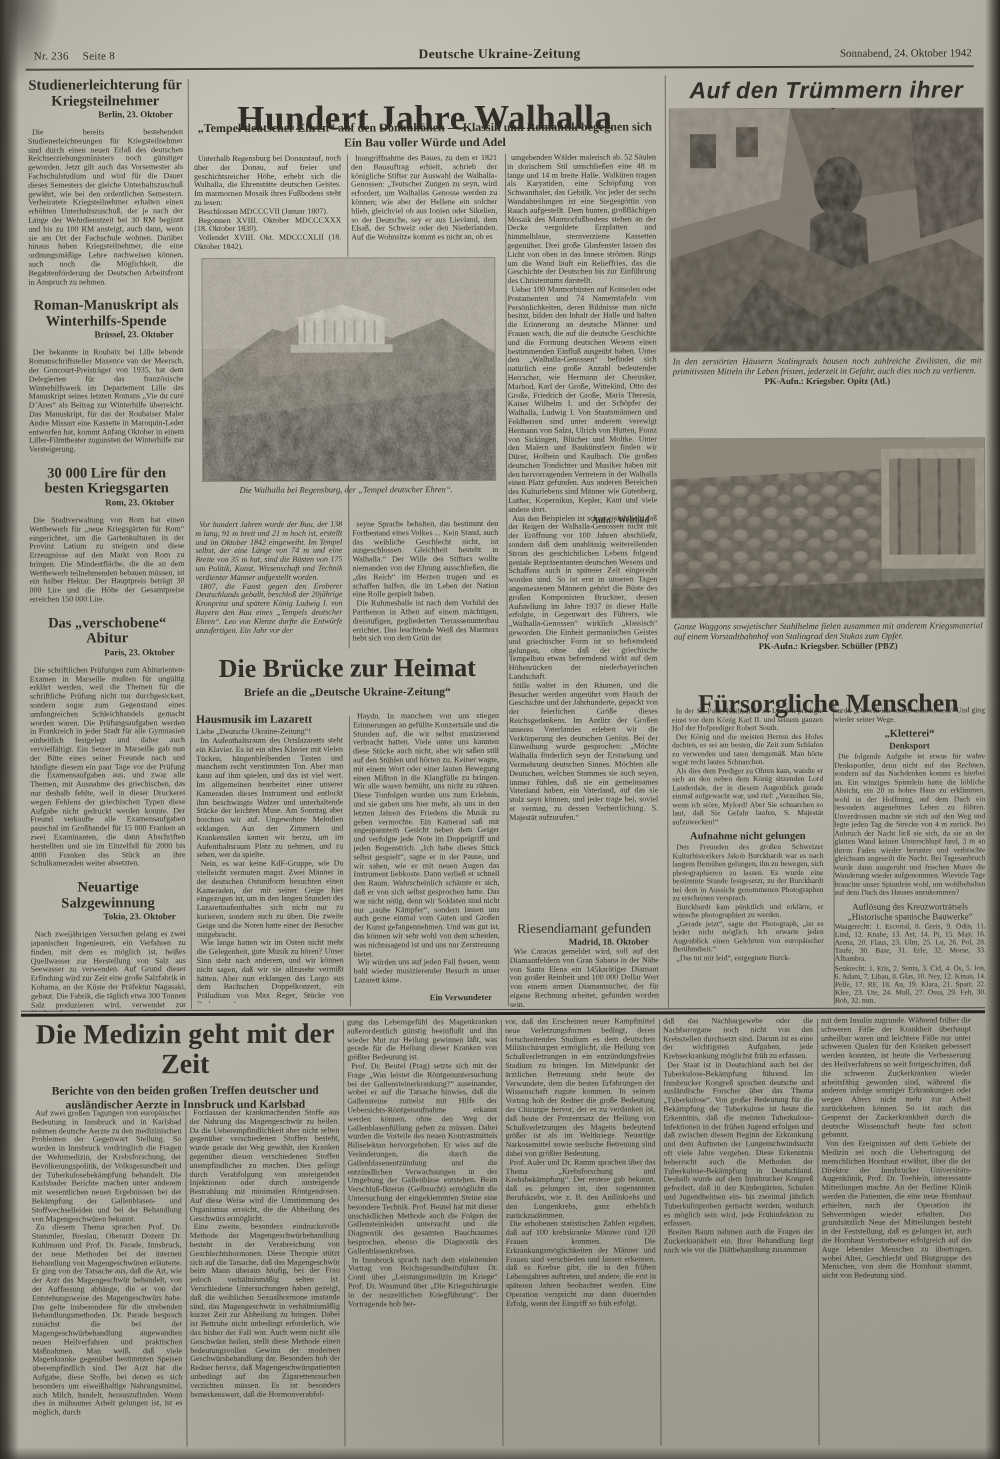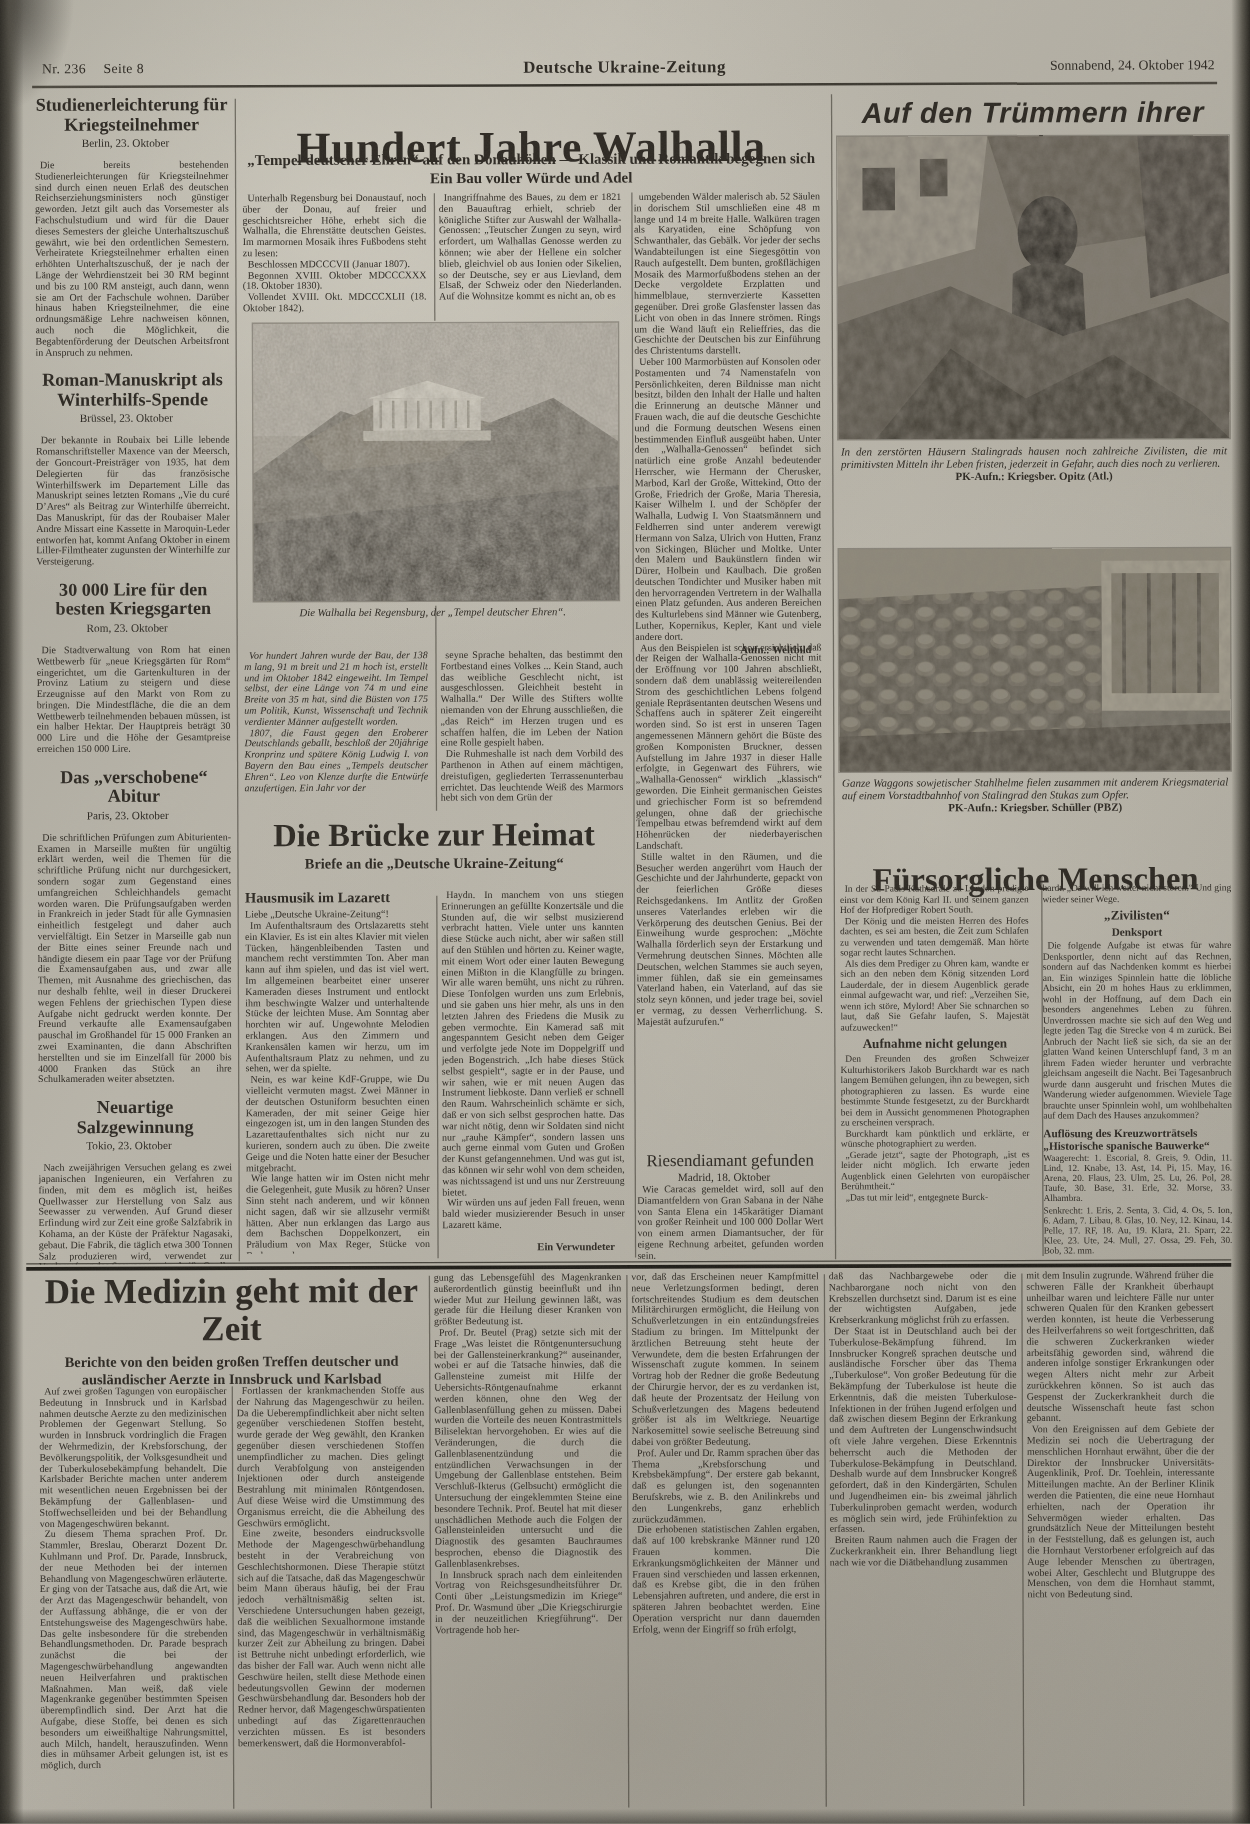--- a/index.html
+++ b/index.html
@@ -24,21 +24,21 @@
   
   .hdr{position:absolute;left:28px;right:24px;top:44px;height:26px;}
   .hdr-l{position:absolute;left:8px;top:4px;font-size:11px;letter-spacing:.3px;}
   .hdr-l span{margin-right:14px;}
   .hdr-c{position:absolute;left:0;right:0;top:2px;text-align:center;font-weight:bold;font-size:13.5px;letter-spacing:.4px;}
   .hdr-r{position:absolute;right:2px;top:4px;font-size:11px;}
   .hdr-rule{position:absolute;left:0;right:0;top:23px;height:2px;background:linear-gradient(90deg,#4a463d,#2e2b24 45%,#4a463d);}
 
   
   .body{font-size:8px;line-height:8.8px;text-align:justify;white-space:pre-line;overflow:hidden;}
-  .dateline{font-size:9px;text-align:center;padding-right:10px;line-height:11px;}
+  .dateline{font-size:9px;text-align:right;padding-right:10px;line-height:11px;font-weight:bold;}
   .art-title{font-weight:bold;font-size:14.5px;line-height:15.5px;text-align:center;margin:0 0 1px 0;}
   .vrule{position:absolute;width:1px;background:rgba(52,48,40,.6);z-index:2;}
   .hthin{position:absolute;height:1px;background:rgba(40,37,30,.8);z-index:2;}
   .hthick{position:absolute;height:3px;background:#1c1a15;z-index:2;}
 
   
   .leftcol{position:absolute;left:30px;top:76px;width:155px;height:934px;overflow:hidden;}
   .leftcol .art{margin-bottom:11px;}
 
   
@@ -74,21 +74,21 @@
   .cap1{position:absolute;left:2px;top:277px;width:309px;}
   .credit{font-size:8.8px;font-weight:bold;font-style:normal;text-align:center;}
   .photo2{position:absolute;left:0;top:360px;width:313px;height:178px;box-shadow:0 0 0 1px rgba(60,56,48,.4);}
   .cap2{position:absolute;left:2px;top:542px;width:309px;}
   .f-head{position:absolute;left:0;right:0;top:588px;text-align:center;font-weight:bold;font-size:26px;}
   .fl{position:absolute;left:0;top:628px;width:151px;height:300px;}
   .fr{position:absolute;left:162px;top:628px;width:151px;height:300px;overflow:hidden;}
   .rbody{font-size:7.6px;line-height:8.5px;text-align:justify;white-space:pre-line;overflow:hidden;}
   .f-sub{font-weight:bold;font-size:10.5px;text-align:center;margin:4px 0 2px 0;}
   .f-sub2{font-weight:bold;font-size:9px;text-align:center;margin:0 0 2px 0;}
-  .xw-t{font-weight:bold;font-size:9px;margin:4px 0 0 0;}
+  .xw-t{font-weight:normal;font-size:9px;text-align:center;margin:4px 0 0 0;}
   .xw-b{font-size:7.4px;line-height:8.2px;text-align:justify;}
 
   
   .med-headblock{position:absolute;left:30px;top:1018px;width:308px;height:86px;z-index:2;}
   .med-title{text-align:center;font-weight:bold;font-size:28px;line-height:30px;margin:0;}
   .med-sub{text-align:center;font-weight:bold;font-size:11.5px;line-height:13.5px;margin:5px 0 0 0;}
   .mcol{position:absolute;width:150px;overflow:hidden;}
   .m1{left:30px;top:1108px;height:338px;}
   .m2{left:188px;top:1108px;height:338px;}
   .m3{left:346px;top:1018px;height:428px;}
@@ -301,21 +301,21 @@
  Der König und die meisten Herren des Hofes dachten, es sei am besten, die Zeit zum Schlafen zu verwenden und taten demgemäß. Man hörte sogar recht lautes Schnarchen.
  Als dies dem Prediger zu Ohren kam, wandte er sich an den neben dem König sitzenden Lord Lauderdale, der in diesem Augenblick gerade einmal aufgewacht war, und rief: „Verzeihen Sie, wenn ich störe, Mylord! Aber Sie schnarchen so laut, daß Sie Gefahr laufen, S. Majestät aufzuwecken!“</p>
       <div class="f-sub">Aufnahme nicht gelungen</div>
       <p class="rbody" style="margin:0;"> Den Freunden des großen Schweizer Kulturhistorikers Jakob Burckhardt war es nach langem Bemühen gelungen, ihn zu bewegen, sich photographieren zu lassen. Es wurde eine bestimmte Stunde festgesetzt, zu der Burckhardt bei dem in Aussicht genommenen Photographen zu erscheinen versprach.
  Burckhardt kam pünktlich und erklärte, er wünsche photographiert zu werden.
  „Gerade jetzt“, sagte der Photograph, „ist es leider nicht möglich. Ich erwarte jeden Augenblick einen Gelehrten von europäischer Berühmtheit.“
  „Das tut mir leid“, entgegnete Burck-</p>
     </div>
     <div class="fr">
       <p class="rbody" style="margin:0;">hardt. „Da will ich weiter nicht stören.“ Und ging wieder seiner Wege.</p>
-      <div class="f-sub">„Zivilisten“</div>
+      <div class="f-sub">„Kletterei“</div>
       <div class="f-sub2">Denksport</div>
       <p class="rbody" style="margin:0;"> Die folgende Aufgabe ist etwas für wahre Denksportler, denn nicht auf das Rechnen, sondern auf das Nachdenken kommt es hierbei an. Ein winziges Spinnlein hatte die löbliche Absicht, ein 20 m hohes Haus zu erklimmen, wohl in der Hoffnung, auf dem Dach ein besonders angenehmes Leben zu führen. Unverdrossen machte sie sich auf den Weg und legte jeden Tag die Strecke von 4 m zurück. Bei Anbruch der Nacht ließ sie sich, da sie an der glatten Wand keinen Unterschlupf fand, 3 m an ihrem Faden wieder herunter und verbrachte gleichsam angeseilt die Nacht. Bei Tagesanbruch wurde dann ausgeruht und frischen Mutes die Wanderung wieder aufgenommen. Wieviele Tage brauchte unser Spinnlein wohl, um wohlbehalten auf dem Dach des Hauses anzukommen?</p>
       <div class="xw-t">Auflösung des Kreuzworträtsels</div>
       <div class="xw-t" style="margin-top:0;">„Historische spanische Bauwerke“</div>
       <p class="xw-b" style="margin:1px 0 0 0;">Waagerecht: 1. Escorial, 8. Greis, 9. Odin, 11. Lind, 12. Knabe, 13. Ast, 14. Pi, 15. May, 16. Arena, 20. Flaus, 23. Ulm, 25. Lu, 26. Pol, 28. Taufe, 30. Base, 31. Erle, 32. Morse, 33. Alhambra.</p>
       <p class="xw-b" style="margin:1px 0 0 0;">Senkrecht: 1. Eris, 2. Senta, 3. Cid, 4. Os, 5. Ion, 6. Adam, 7. Libau, 8. Glas, 10. Ney, 12. Kinau, 14. Pelle, 17. RF, 18. Au, 19. Klara, 21. Sparr, 22. Klee, 23. Ute, 24. Mull, 27. Ossa, 29. Feh, 30. Bob, 32. mm.</p>
     </div>
   </section>
 
   <div class="hthin" style="left:20px;right:16px;top:1009px;"></div>

